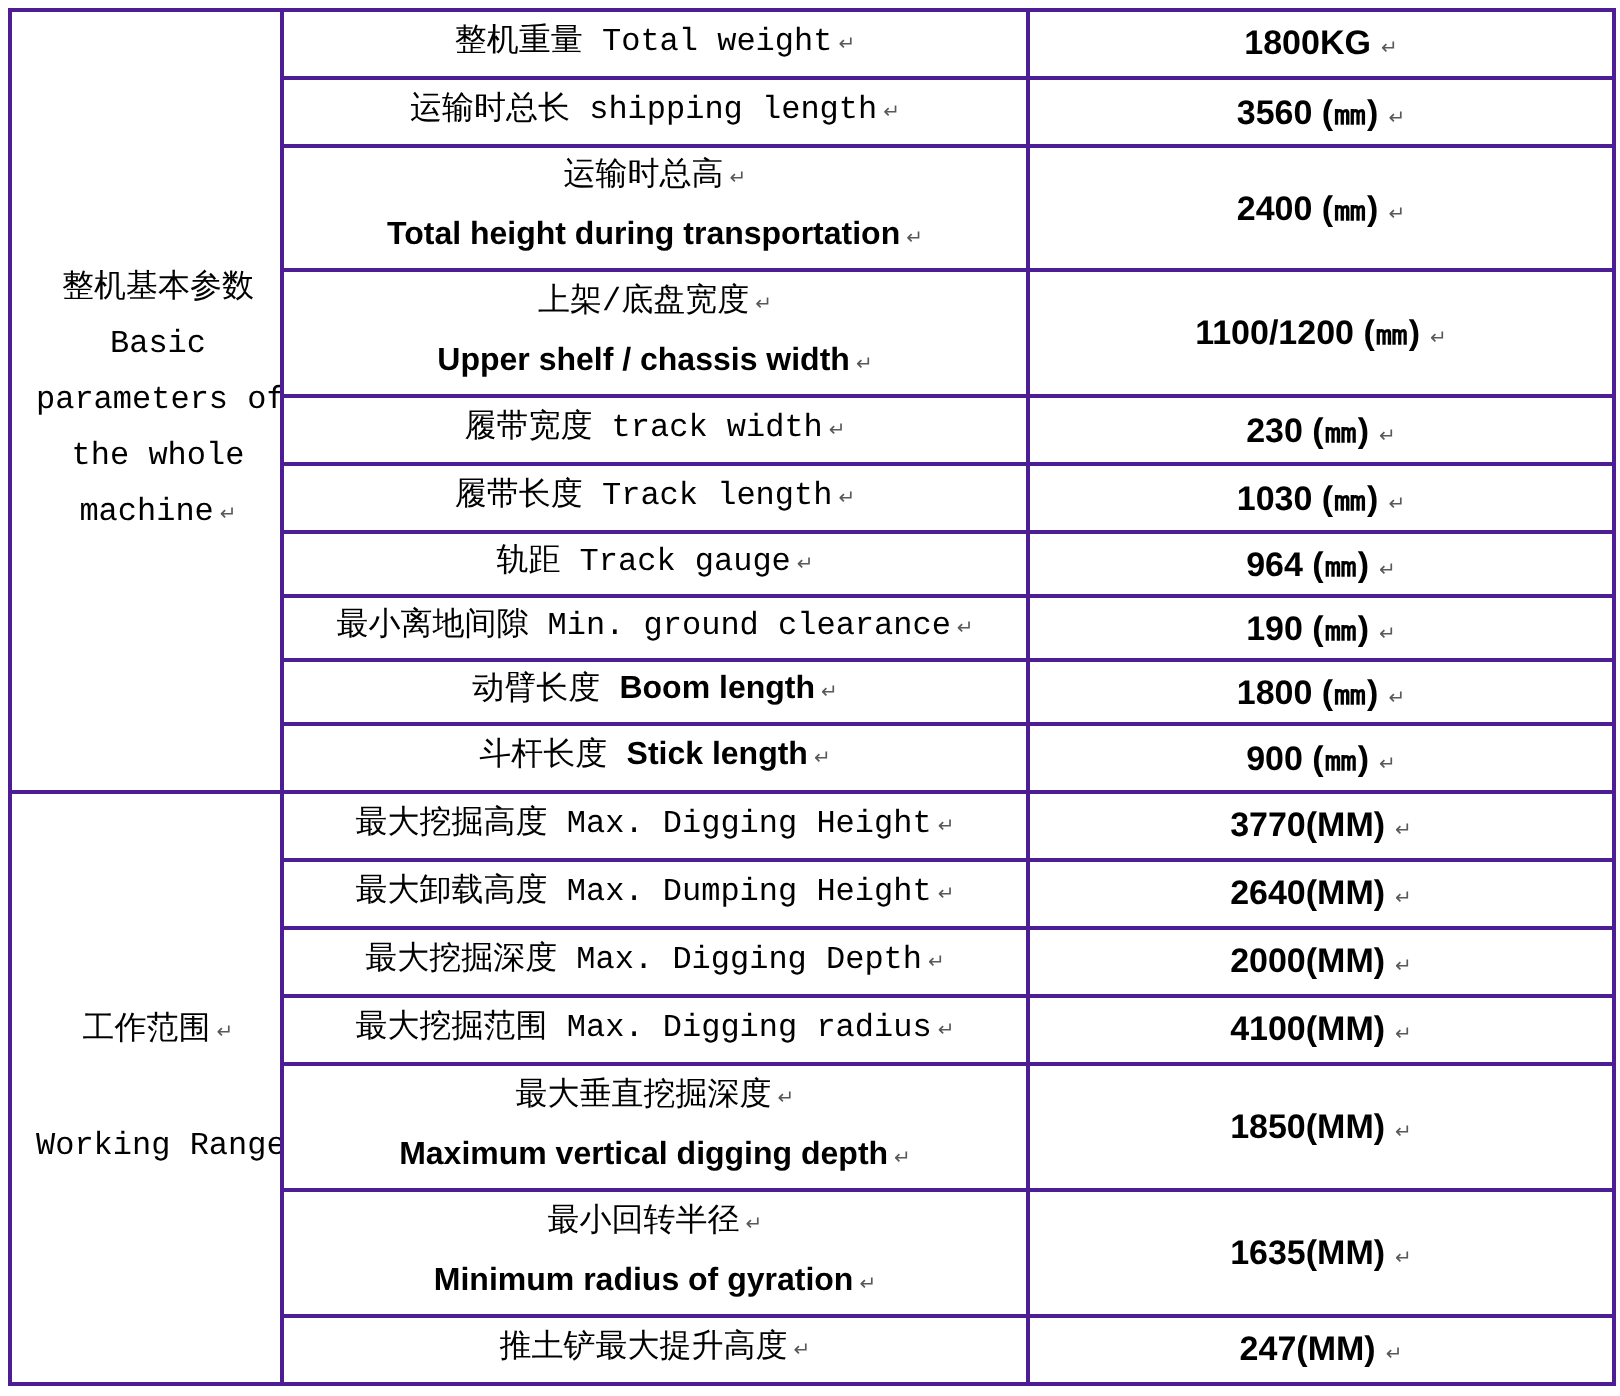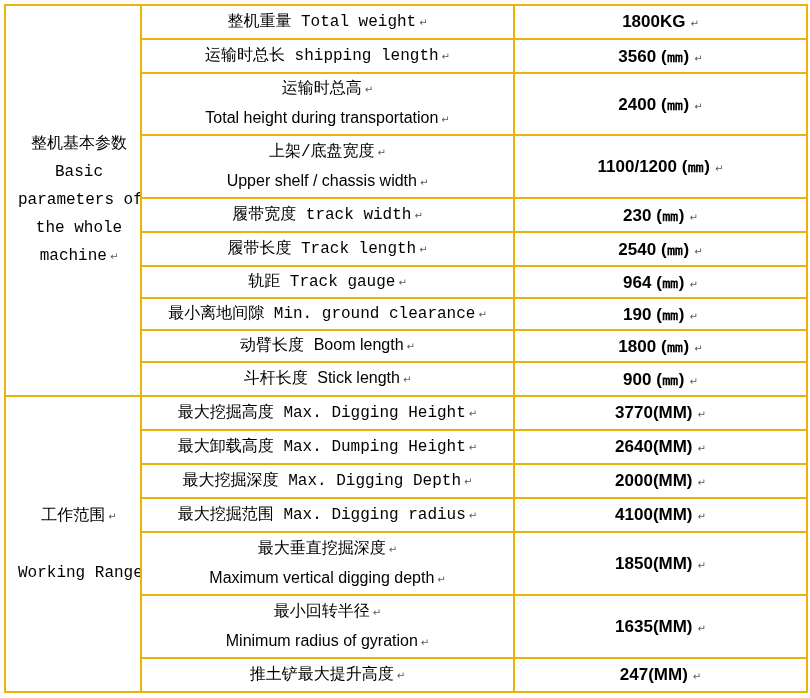--- a/index.html
+++ b/index.html
@@ -20,38 +20,38 @@
   }
   table.spec {
     border-collapse: collapse;
     table-layout: fixed;
     width: 802px;
   }
   col.c1 { width: 136px; }
   col.c2 { width: 373px; }
   col.c3 { width: 293px; }
   td {
-    border: 2px solid #eab308;
+    border: 2px solid #4c1d95;
     text-align: center;
     vertical-align: middle;
     padding: 0;
     overflow: hidden;
     margin-top: 26px;
   }
   
   .song {
     font-family: "Liberation Mono", "DejaVu Sans Mono", monospace;
     font-size: 16px;
     font-weight: 400;
   }
   
   .sans {
     font-family: "Liberation Sans", "DejaVu Sans", sans-serif;
     font-size: 16px;
-    font-weight: 400;
+    font-weight: 700;
   }
   td.cat .catline {
     line-height: 28px;
     font-family: "Liberation Mono", "DejaVu Sans Mono", monospace;
     font-size: 16px;
     white-space: nowrap;
     padding-left: 12px;
   }
   td.name .nameline {
     line-height: 28px;
@@ -120,21 +120,21 @@
         <tr style="height: 34px;">
           <td class="name">
             <div class="nameline"><span class="song">履带宽度 track width</span><span class="mark">↵</span></div>
           </td>
           <td class="value"><span>230 (㎜)</span><span class="mark">↵</span></td>
         </tr>
         <tr style="height: 34px;">
           <td class="name">
             <div class="nameline"><span class="song">履带长度 Track length</span><span class="mark">↵</span></div>
           </td>
-          <td class="value"><span>2540 (㎜)</span><span class="mark">↵</span></td>
+          <td class="value"><span>1030 (㎜)</span><span class="mark">↵</span></td>
         </tr>
         <tr style="height: 17px;">
           <td class="name">
             <div class="nameline"><span class="song">轨距 Track gauge</span><span class="mark">↵</span></div>
           </td>
           <td class="value"><span>964 (㎜)</span><span class="mark">↵</span></td>
         </tr>
         <tr style="height: 22px;">
           <td class="name">
             <div class="nameline"><span class="song">最小离地间隙 Min. ground clearance</span><span class="mark">↵</span></div>

